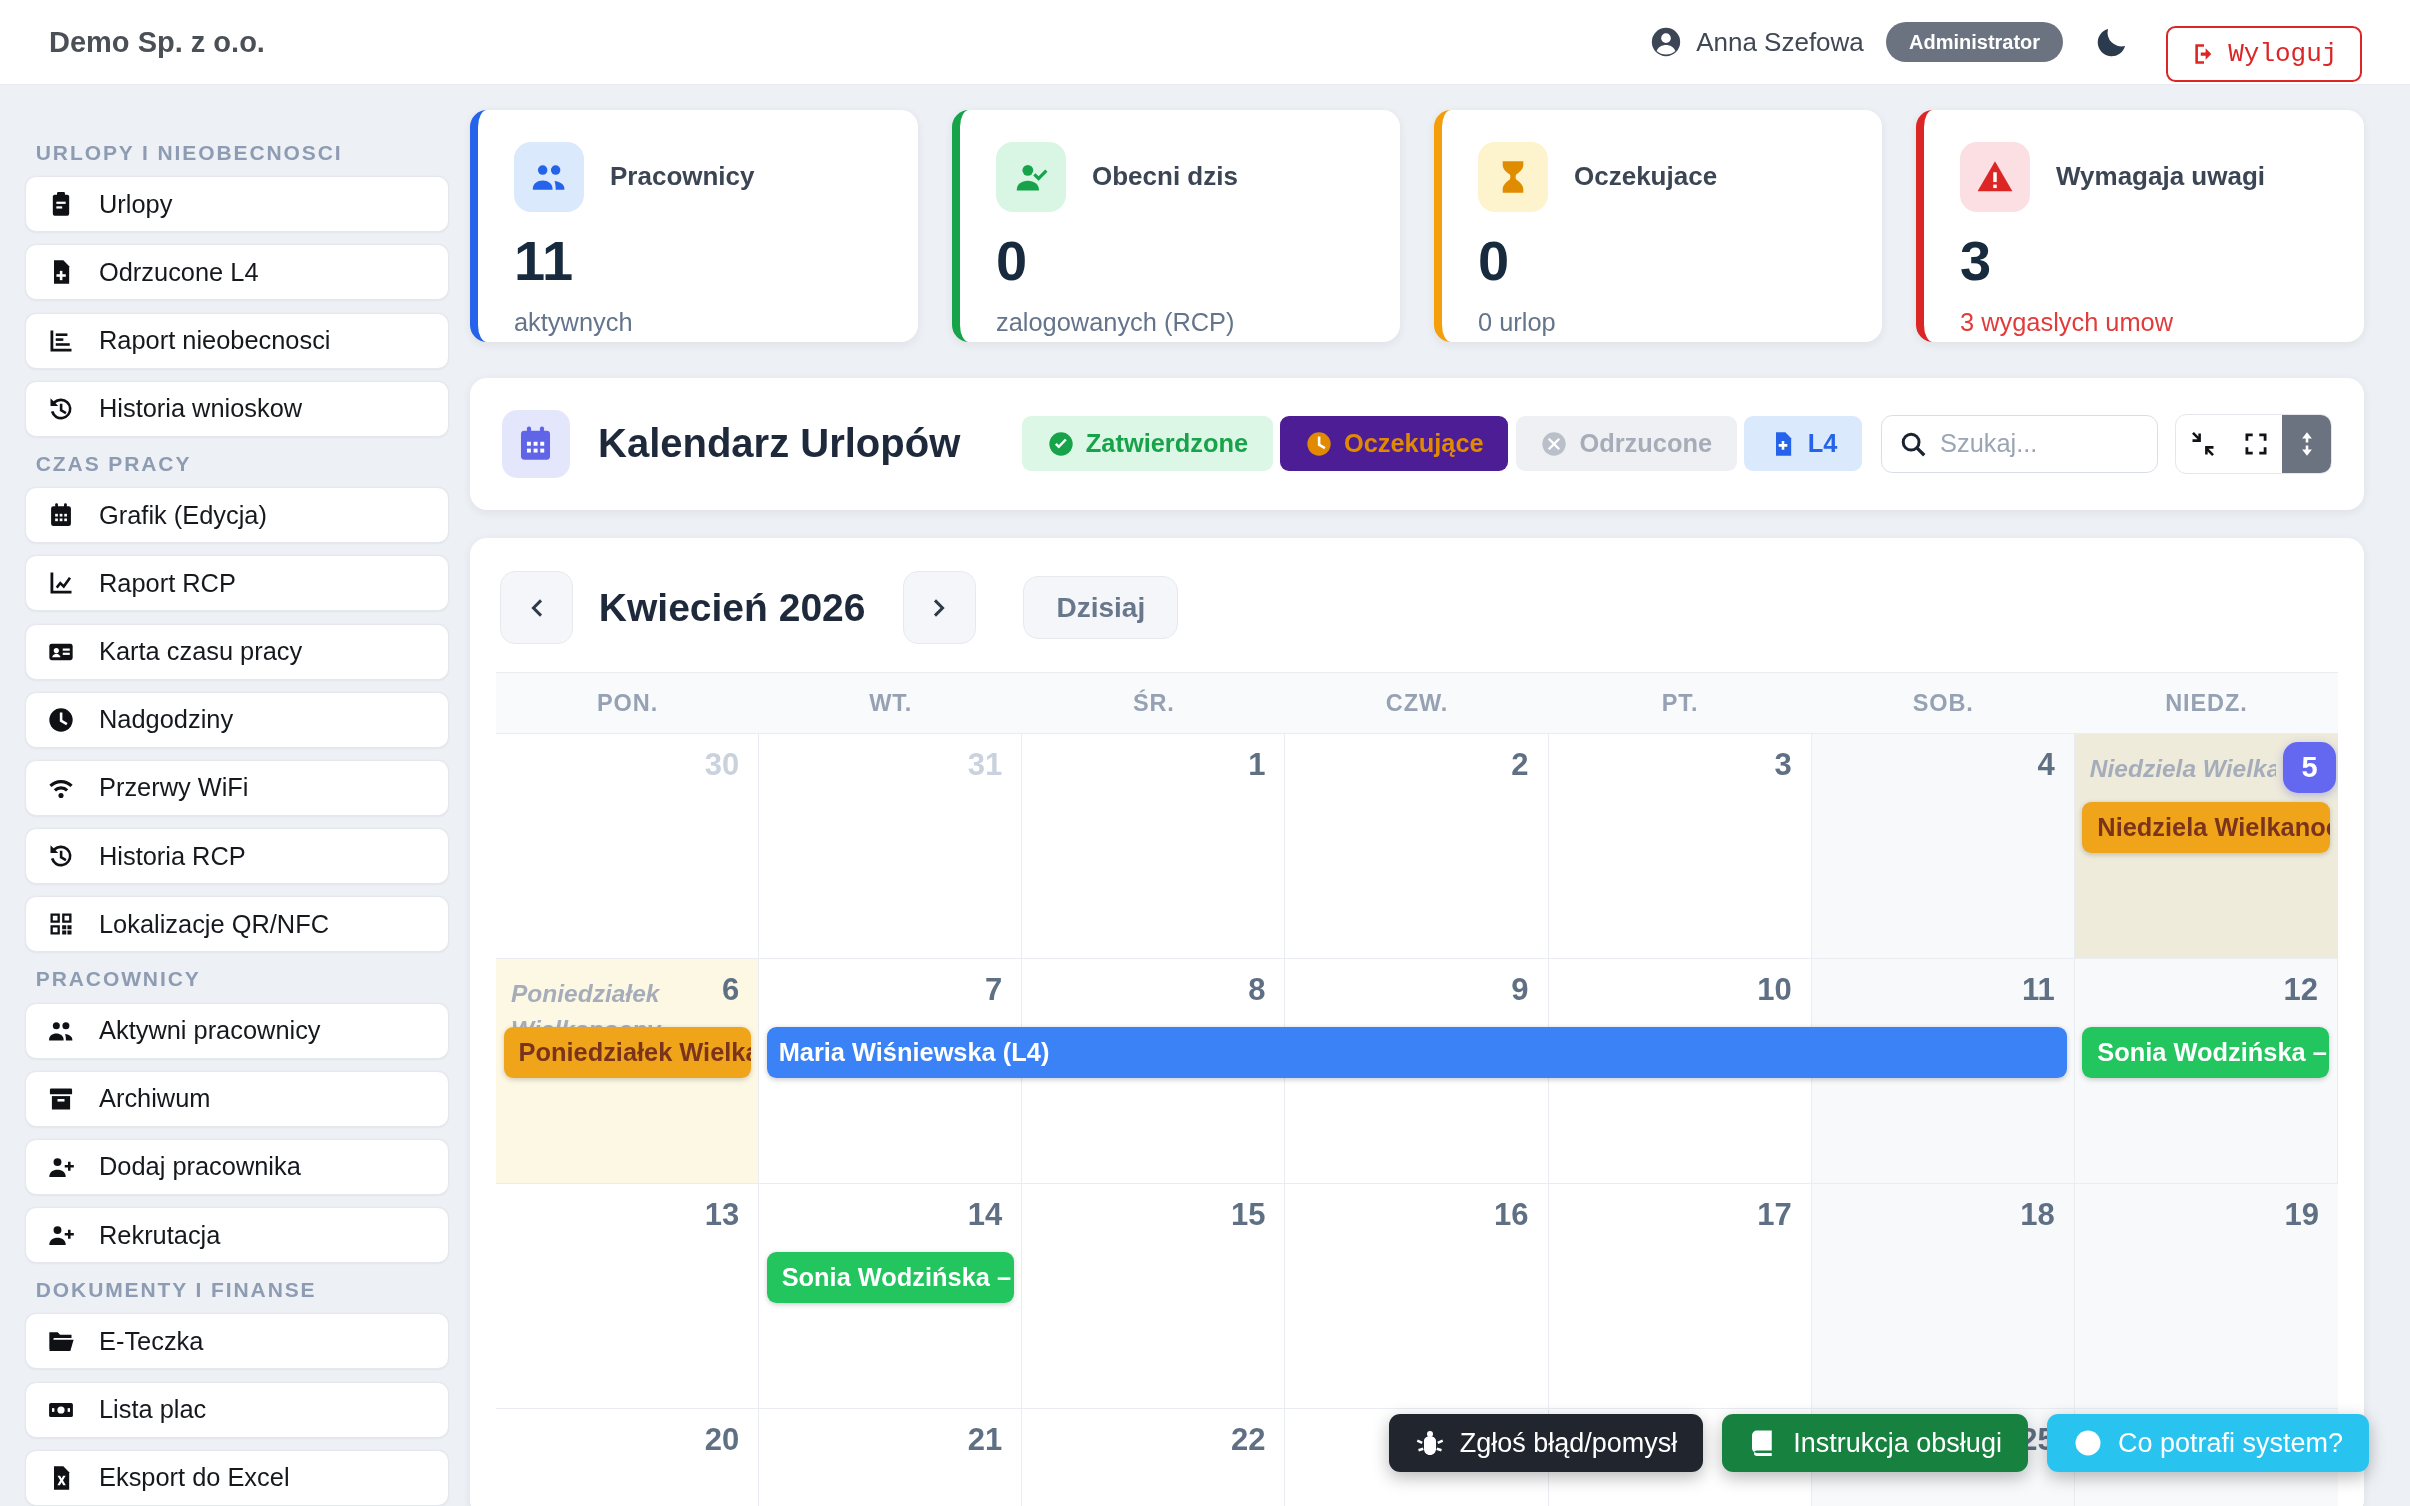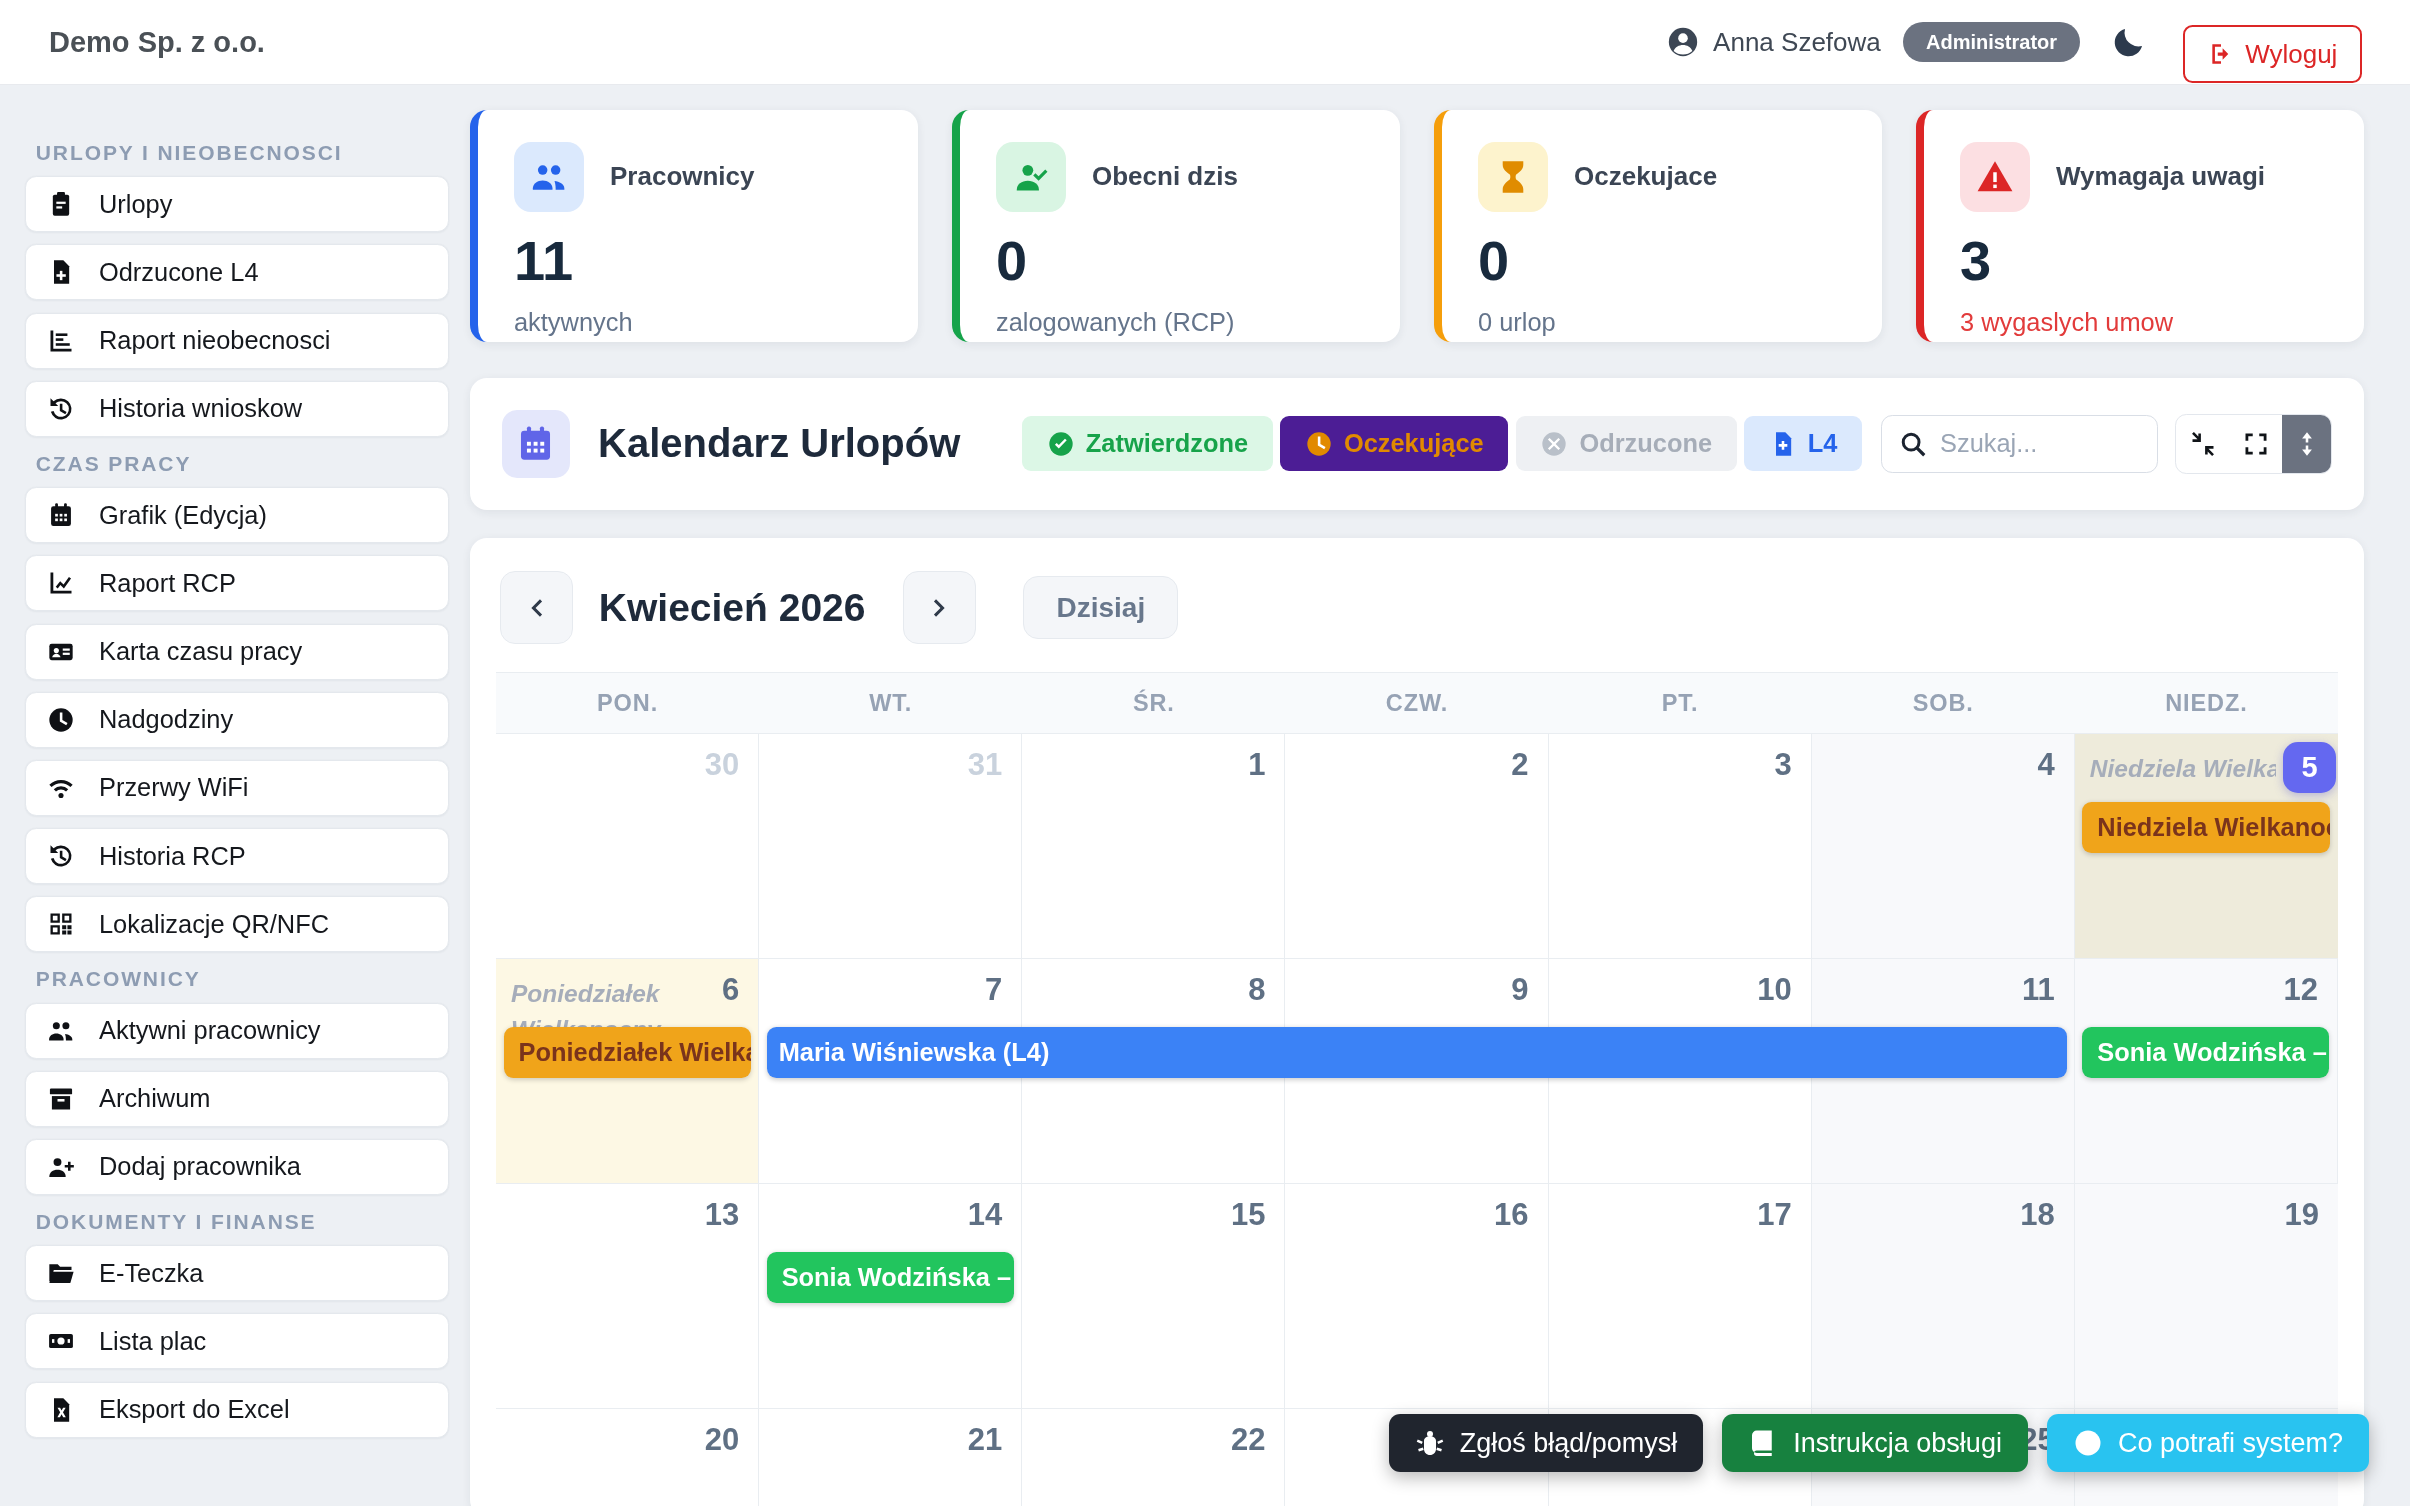--- a/index.html
+++ b/index.html
@@ -12,21 +12,21 @@
   .flip svg{transform:scaleX(-1);}
 
   
   header{height:85px;background:#fff;border-bottom:1.9px solid #e8eaee;display:flex;align-items:center;justify-content:space-between;padding:0 49px;box-sizing:border-box;}
   .brand{font-size:29px;font-weight:bold;color:#4a5056;}
   .hdr-right{display:flex;align-items:center;gap:22.6px;}
   .user{display:flex;align-items:center;gap:13px;color:#3f4854;font-size:26px;cursor:pointer;}
   .user .ico{width:34px;height:34px;color:#3c4654;}
   .role-badge{background:#6b7280;color:#fff;font-size:20px;font-weight:bold;padding:8.5px 22.6px;border-radius:941px;}
   .moon-btn{width:34px;height:34px;color:#2c3a4d;margin-left:9.4px;cursor:pointer;}
-  .logout{display:flex;align-items:center;gap:11.3px;border:2.4px solid #dc2626;color:#dc2626;background:#fff;border-radius:9.4px;padding:11.3px 22.6px;font-size:26px;margin-left:15px;cursor:pointer;font-family:Liberation Sans, sans-serif;margin-top:24px;}
+  .logout{display:flex;align-items:center;gap:11.3px;border:2.4px solid #dc2626;color:#dc2626;background:#fff;border-radius:9.4px;padding:11.3px 22.6px;font-size:26px;margin-left:15px;cursor:pointer;font-family:Liberation Mono, monospace;margin-top:24px;}
   .logout .ico{width:26px;height:26px;}
 
   
   .layout{display:flex;}
   aside{width:470px;flex:none;box-sizing:border-box;padding:13px 21px 0 24.5px;height:1422px;overflow:hidden;margin-top:28px;}
   .side-sec-title{font-size:21px;font-weight:bold;color:#8d9cb2;letter-spacing:1.9px;margin:15px 0 11.3px 11.3px;}
   .side-item{display:flex;align-items:center;gap:24.5px;background:#fff;border:1.9px solid #e4e8ed;border-radius:11.3px;height:56px;padding:0 9.4px 0 21px;margin-bottom:12.2px;font-size:25.4px;color:#15181d;box-shadow:0 0.9px 1.9px rgba(20,30,50,.05);cursor:pointer;box-sizing:border-box;white-space:nowrap;}
   .side-item .ico{width:28px;height:28px;color:#0f1115;flex:none;}
   main{flex:1;padding:24.5px 47px 0 0;box-sizing:border-box;}
 
@@ -267,20 +267,30 @@
       </div>
       <div class="side-item">
         <span class="ico">
           <svg viewBox="0 0 24 24" fill="currentColor">
             <circle cx="9" cy="7.8" r="3.4"></circle>
             <path d="M2 20.1c0-3.4 3.1-5.7 7-5.7s7 2.3 7 5.7v.4H2z"></path>
             <path d="M18 7.5h2.2v2.8H23v2.2h-2.8v2.8H18v-2.8h-2.8v-2.2H18z"></path>
           </svg>
         </span>
         <span>Dodaj pracownika</span>
+      </div>
+      <div class="side-item">
+        <span class="ico">
+          <svg viewBox="0 0 24 24" fill="currentColor">
+            <circle cx="9" cy="7.8" r="3.4"></circle>
+            <path d="M2 20.1c0-3.4 3.1-5.7 7-5.7s7 2.3 7 5.7v.4H2z"></path>
+            <path d="M18 7.5h2.2v2.8H23v2.2h-2.8v2.8H18v-2.8h-2.8v-2.2H18z"></path>
+          </svg>
+        </span>
+        <span>Rekrutacja</span>
       </div>
       <div class="side-sec-title">DOKUMENTY I FINANSE</div>
       <div class="side-item">
         <span class="ico">
           <svg viewBox="0 0 24 24" fill="currentColor">
             <path d="M2 4.5h7.2l2 2.2H21v2.8H5.8L3.4 19H2z"></path>
             <path d="M4.6 11h18.2L20 20.5H2z"></path>
           </svg>
         </span>
         <span>E-Teczka</span>

